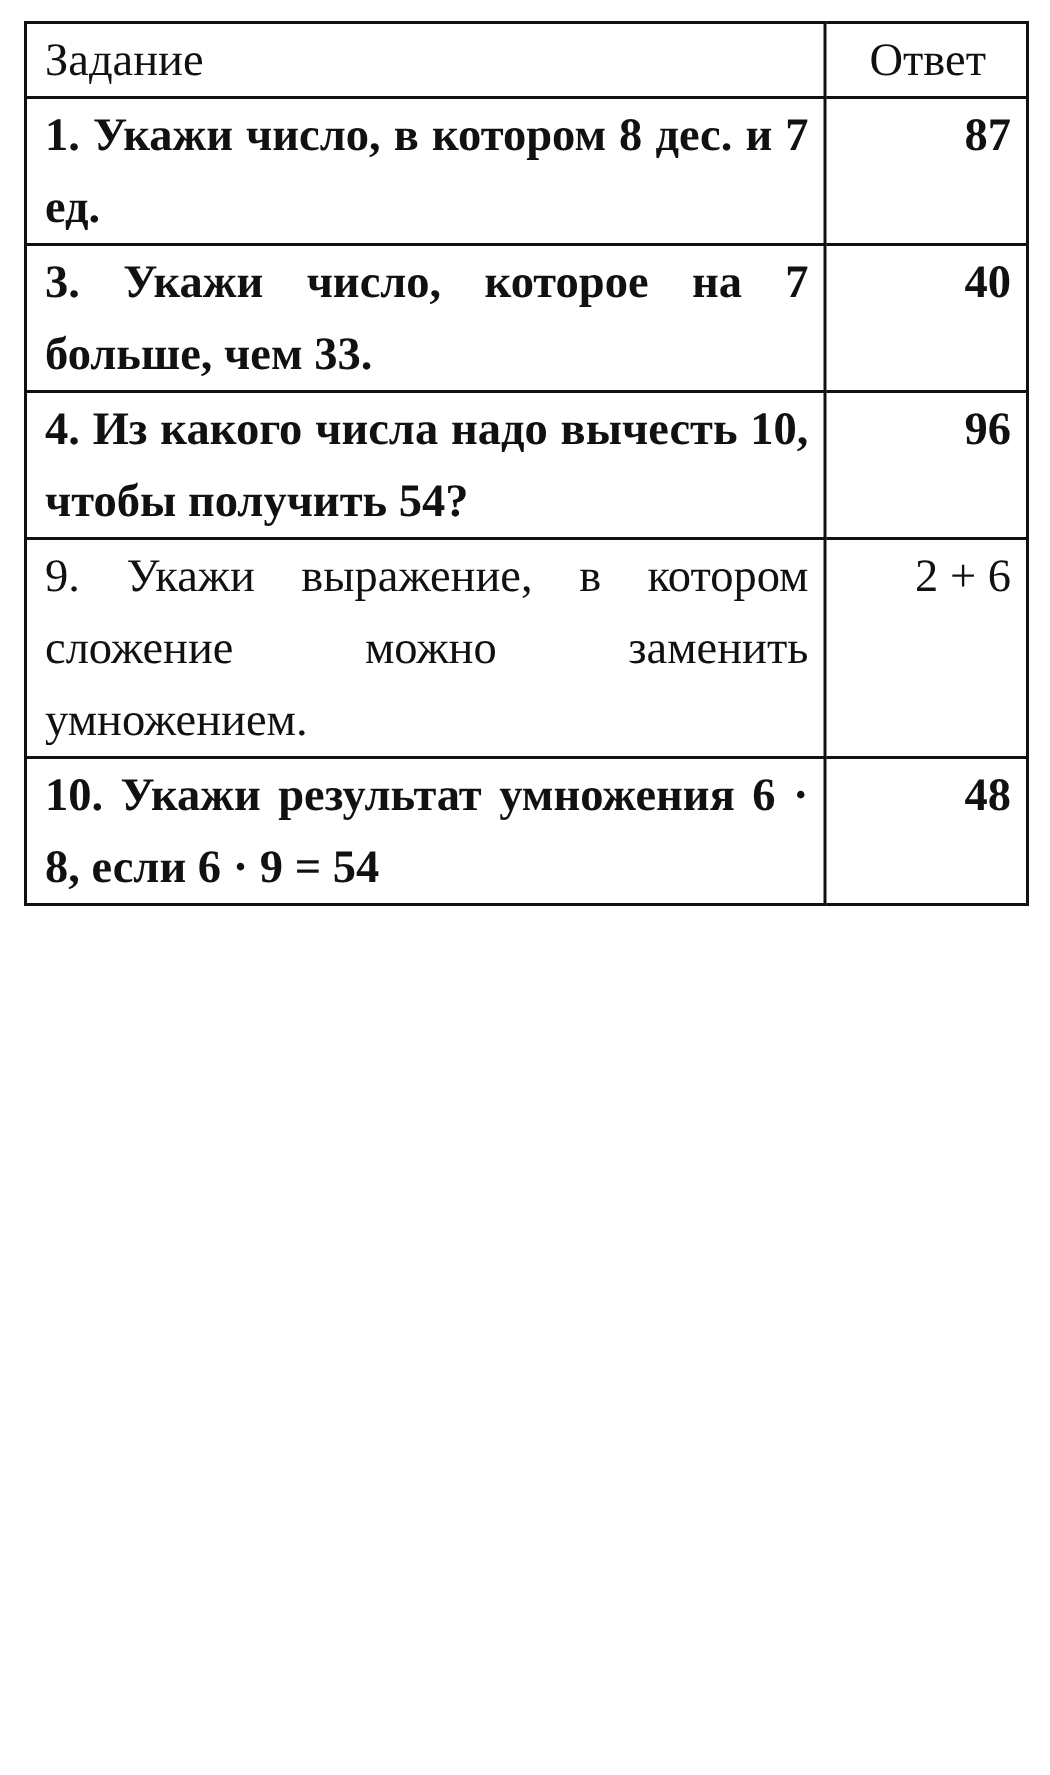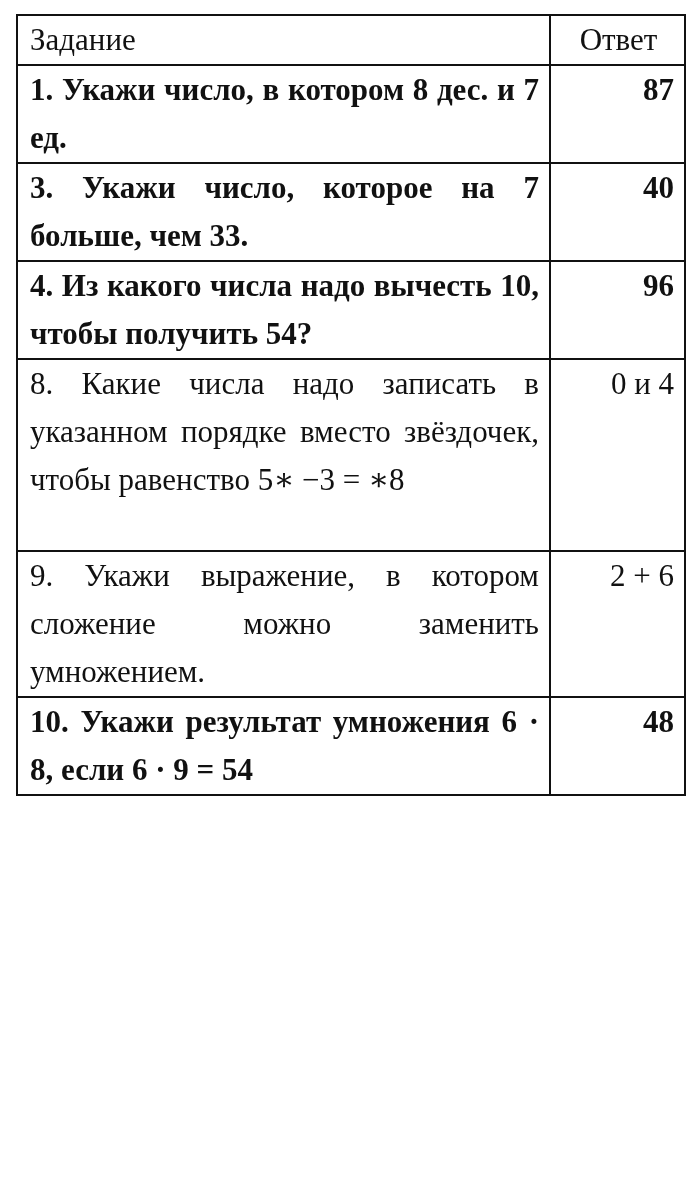--- a/index.html
+++ b/index.html
@@ -41,24 +41,20 @@
     <td class="a">87</td>
   </tr>
   <tr class="r2">
     <td class="q">3. Укажи число, которое на 7 больше, чем 33.</td>
     <td class="a">40</td>
   </tr>
   <tr class="r2">
     <td class="q">4. Из какого числа надо вычесть 10, чтобы получить 54?</td>
     <td class="a">96</td>
   </tr>
-  <tr class="r4">
-    <td class="q">8. Какие числа надо записать в указанном порядке вместо звёздочек, чтобы равенство 5∗ −3 = ∗8</td>
-    <td class="a">0 и 4</td>
-  </tr>
   <tr class="r3">
     <td class="q">9. Укажи выражение, в котором сложение можно заменить умножением.</td>
     <td class="a">2 + 6</td>
   </tr>
   <tr class="r2">
     <td class="q">10. Укажи результат умножения 6 · 8, если 6 · 9 = 54</td>
     <td class="a">48</td>
   </tr>
 </tbody>
   </table>

